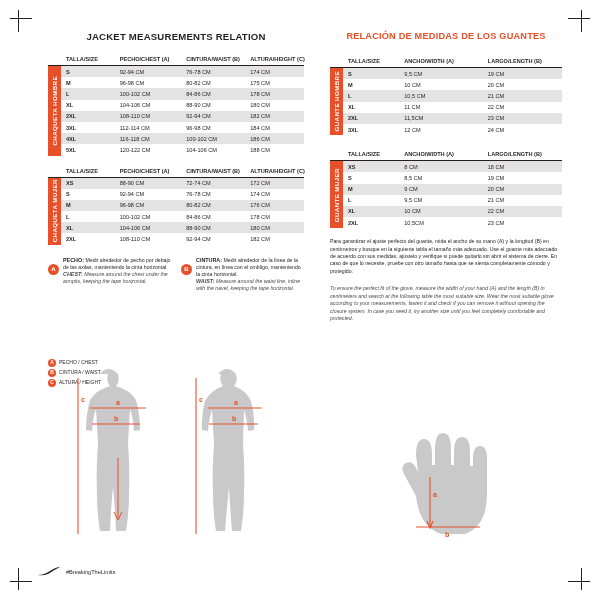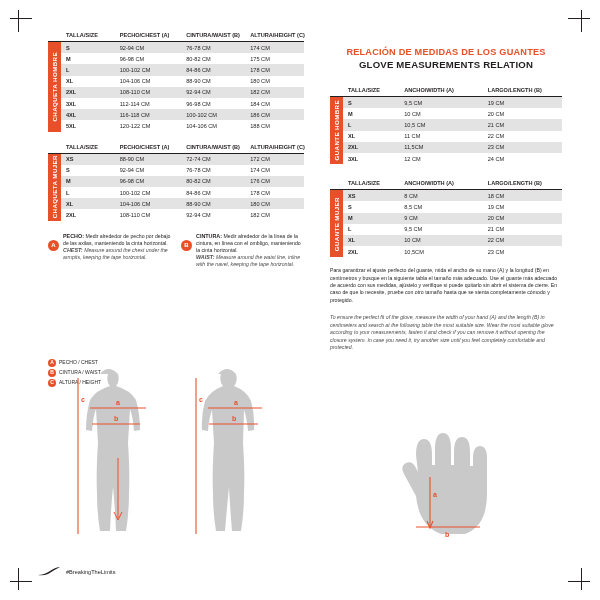--- a/index.html
+++ b/index.html
@@ -12,21 +12,21 @@
     position:relative;
   }
   .page{position:absolute;inset:0;}
   
   .crop{position:absolute;background:#231f20;}
   .crop.v{width:1px;height:22px;}
   .crop.h{height:1px;width:22px;}
 
   .col{position:absolute;top:30px;}
   .colL{left:48px;width:256px;}
-  .colR{left:330px;width:232px;margin-top:16px;}
+  .colR{left:330px;width:232px;}
 
   .title-es{
     color:#e8502a;font-weight:bold;font-size:9.2px;letter-spacing:.2px;
     text-align:center;line-height:12px;margin:0;
   }
   .title-en{
     color:#231f20;font-weight:bold;font-size:9.6px;letter-spacing:.2px;
     text-align:center;line-height:13px;margin:0 0 11px 0;
   }
 
@@ -95,20 +95,21 @@
   <div class="crop v" style="left:18px;top:10px;"></div>
   <div class="crop h" style="left:10px;top:18px;"></div>
   <div class="crop v" style="right:18px;top:10px;"></div>
   <div class="crop h" style="right:10px;top:18px;"></div>
   <div class="crop v" style="left:18px;bottom:10px;"></div>
   <div class="crop h" style="left:10px;bottom:18px;"></div>
   <div class="crop v" style="right:18px;bottom:10px;"></div>
   <div class="crop h" style="right:10px;bottom:18px;"></div>
 
   <div class="col colL">
+    <p class="title-en">JACKET MEASUREMENTS RELATION</p>
 
     <div class="tblwrap">
       <div class="sidetab">
         <span>CHAQUETA HOMBRE</span>
       </div>
       <table>
         <colgroup>
             <col style="width:28%">
             <col style="width:26%">
             <col style="width:25%">
@@ -298,21 +299,20 @@
     <text class="fig" x="33" y="40" fill="#e8502a" font-size="7" font-family="Liberation Sans, sans-serif" font-weight="bold">c</text>
     <text x="68" y="43" fill="#e8502a" font-size="7" font-family="Liberation Sans, sans-serif" font-weight="bold">a</text>
     <text x="66" y="59" fill="#e8502a" font-size="7" font-family="Liberation Sans, sans-serif" font-weight="bold">b</text>
     <text x="151" y="40" fill="#e8502a" font-size="7" font-family="Liberation Sans, sans-serif" font-weight="bold">c</text>
     <text x="186" y="43" fill="#e8502a" font-size="7" font-family="Liberation Sans, sans-serif" font-weight="bold">a</text>
     <text x="184" y="59" fill="#e8502a" font-size="7" font-family="Liberation Sans, sans-serif" font-weight="bold">b</text>
   </svg>
 
   <div class="col colR">
     <p class="title-es">RELACIÓN DE MEDIDAS DE LOS GUANTES</p>
-    <p class="title-en">GLOVE MEASUREMENTS RELATION</p>
 
     <div class="tblwrap" style="margin-top:14px;">
       <div class="sidetab">
         <span>GUANTE HOMBRE</span>
       </div>
       <table>
         <colgroup>
             <col style="width:32%">
             <col style="width:36%">
             <col style="width:32%">

